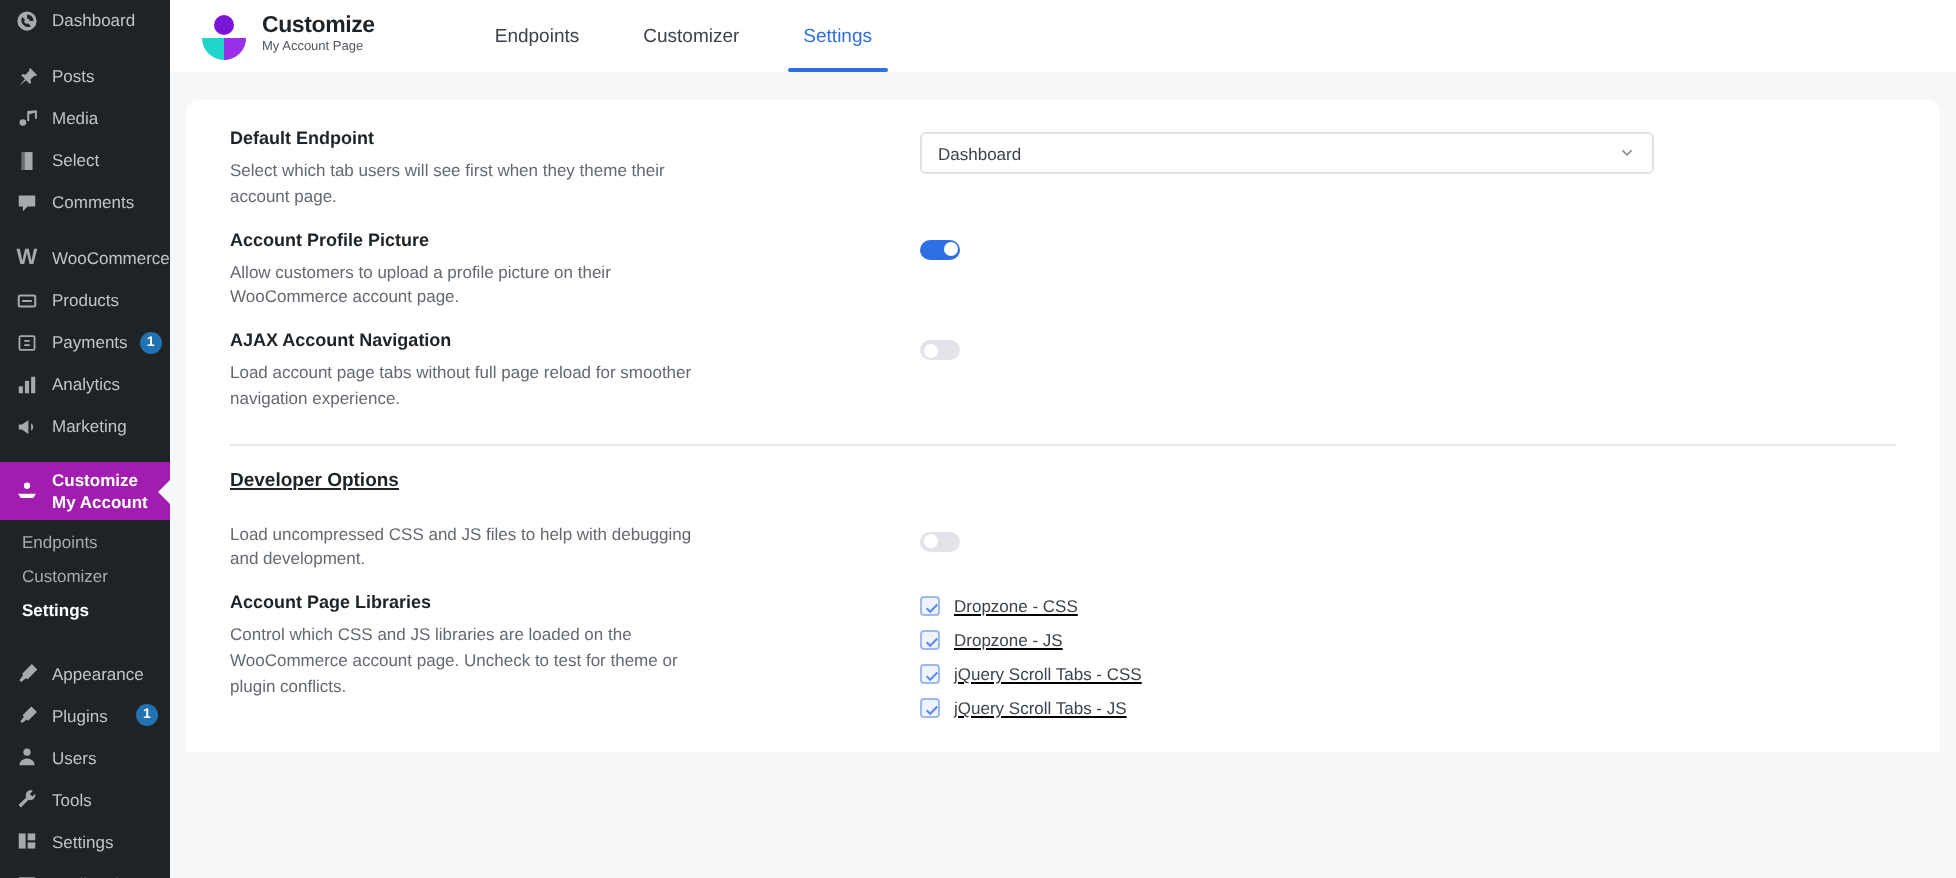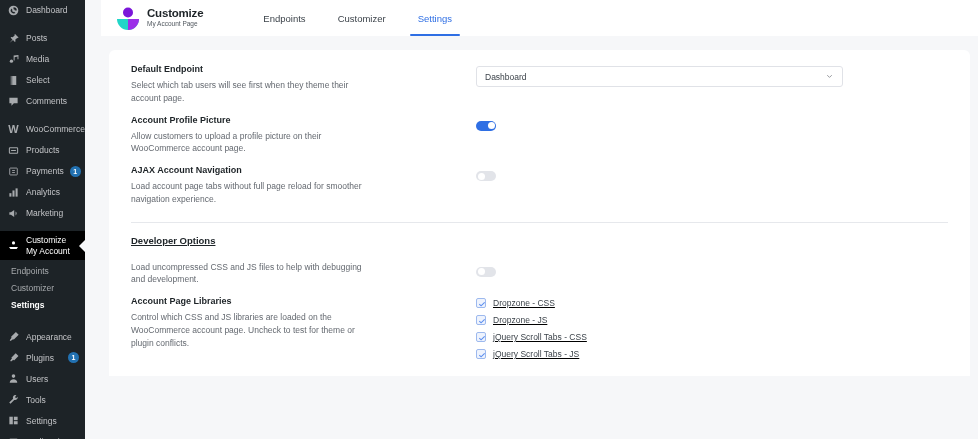--- a/index.html
+++ b/index.html
@@ -2,21 +2,21 @@
 <html><head>
 <meta charset="utf-8">
 <style>
   * { box-sizing: border-box; margin: 0; padding: 0; }
   html, body {
     width: 978px; height: 439px;
     font-family: "Liberation Sans", sans-serif;
     background: #f6f7f9;
     overflow: hidden;
   }
-  .screen { position: relative; width: 978px; height: 439px; display: flex; gap: 16px; }
+  .screen { position: relative; width: 978px; height: 439px; display: flex; }
 
   
   .sidebar {
     width: 85px; height: 439px;
     background: #1d2327;
     flex: 0 0 85px;
     position: relative;
     overflow: hidden;
   }
   .menu-item {
@@ -30,23 +30,23 @@
     position: relative;
   }
   .menu-item .ic {
     width: 13px; height: 13px;
     flex: 0 0 13px;
     display: flex; align-items: center; justify-content: center;
     color: #a7aaad;
   }
   .menu-item .ic svg { display:block; }
   .menu-item.active {
-    background: #000000;
+    background: #a21caf;
     color: #fff;
-    font-weight: normal;
+    font-weight: bold;
   }
   .menu-item.active .ic { color: #fff; }
   .menu-item.active::after {
     content: "";
     position: absolute;
     right: -1px; top: 50%;
     transform: translateY(-50%);
     width: 0; height: 0;
     border-top: 7px solid transparent;
     border-bottom: 7px solid transparent;

